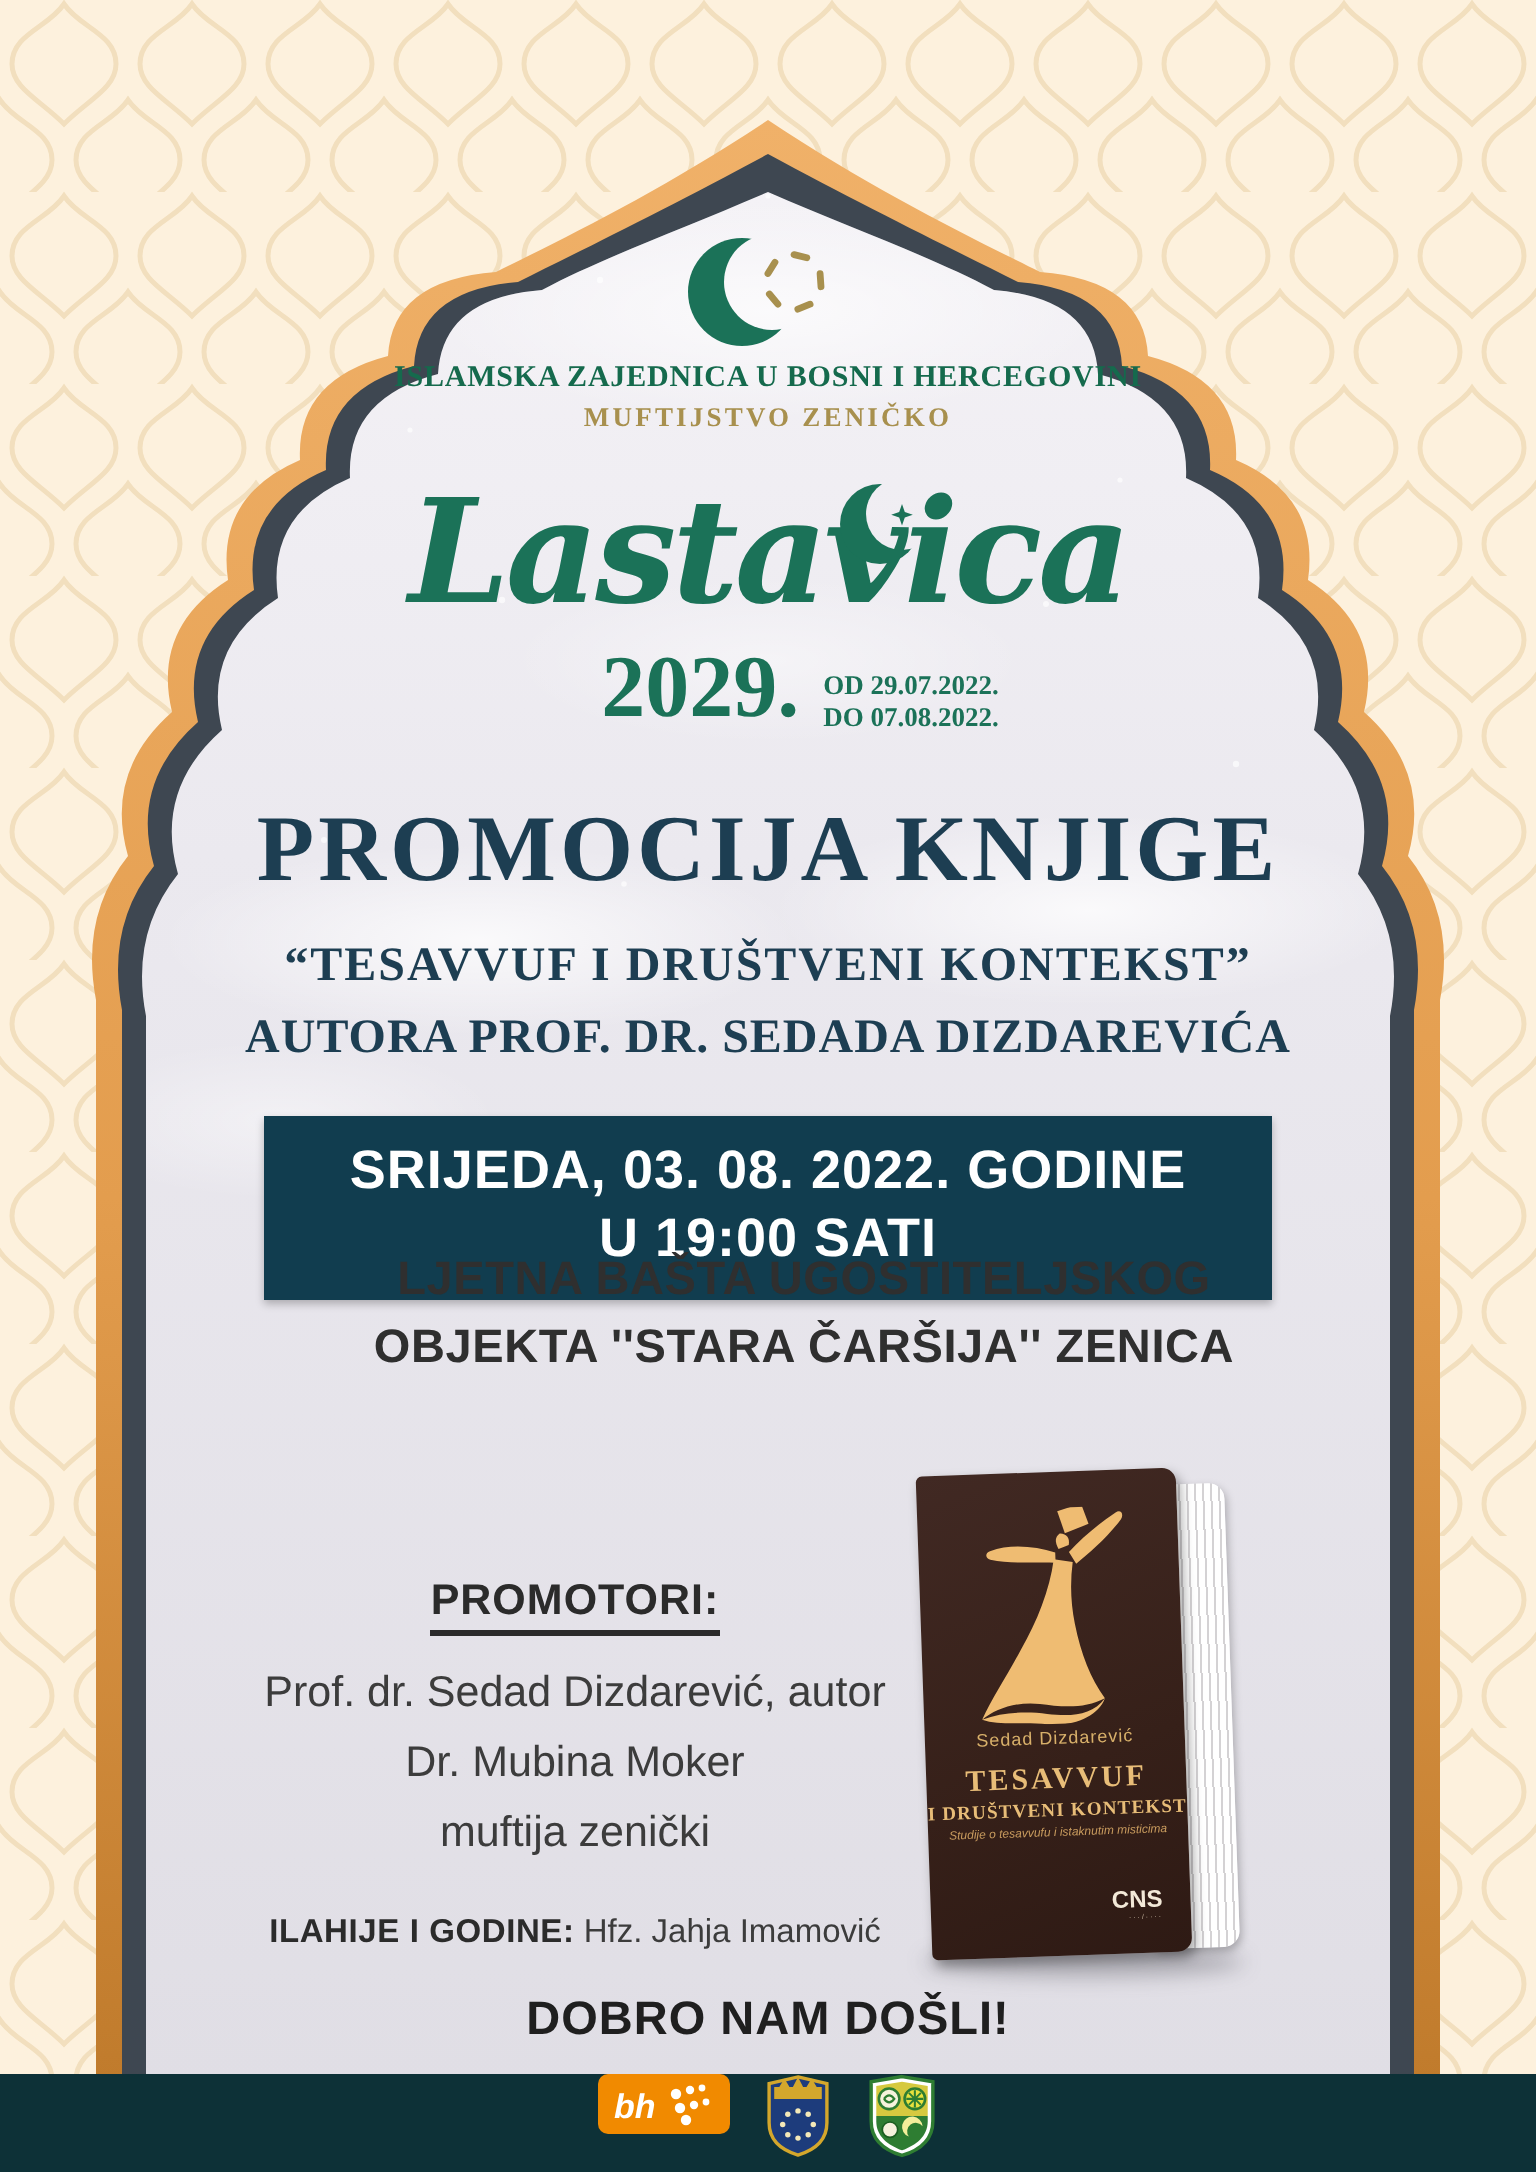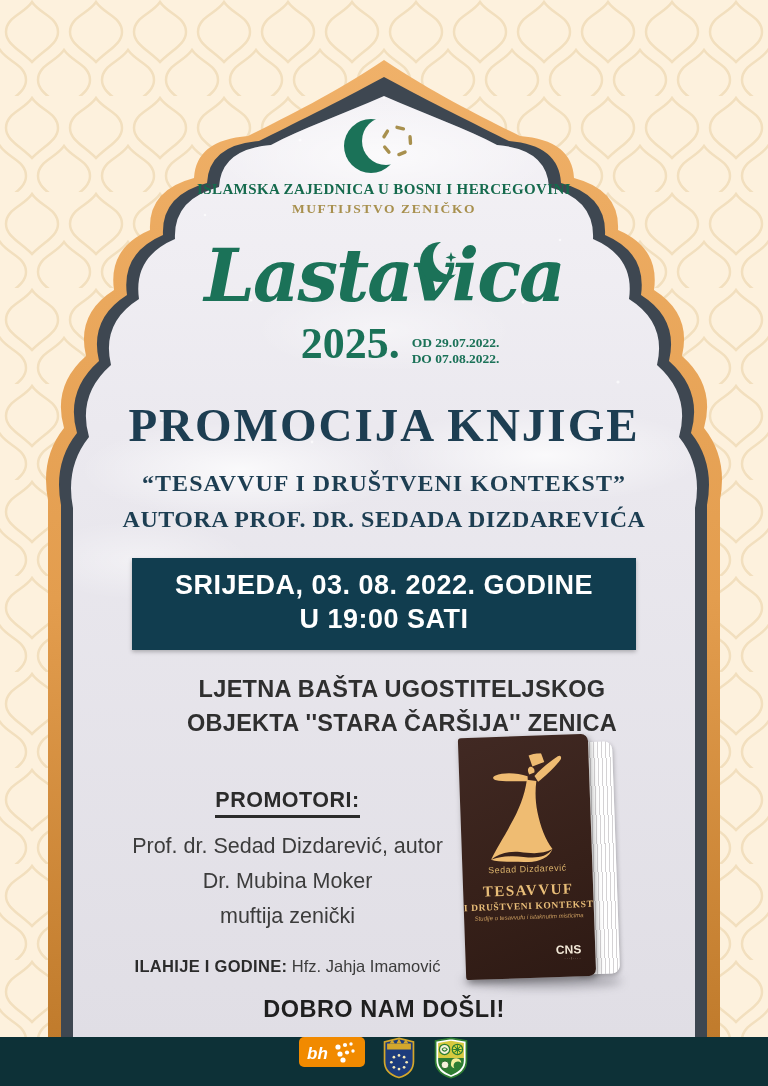--- a/index.html
+++ b/index.html
@@ -41,21 +41,21 @@
 
   
   .banner{position:absolute;top:558px;left:50%;transform:translateX(-50%);
     width:478px;background:#113d4f;color:#fff;text-align:center;
     padding:11px 13px 13px;font-weight:bold;font-size:27px;line-height:1.25;
     letter-spacing:.5px;box-shadow:0 2px 4px rgba(0,0,0,.25);}
   .banner-bar{position:absolute;top:562px;width:6px;height:70px;background:#cc8733;border-radius:3px;}
   .banner-bar.left{left:133px;}
   .banner-bar.right{right:133px;}
 
-  .location{top:672px;font-size:23.5px;font-weight:bold;color:#2f2f2f;
+  .location{top:622px;font-size:23.5px;font-weight:bold;color:#2f2f2f;
     line-height:1.45;letter-spacing:.3px;padding-left:36px;}
 
   
   .left-col{position:absolute;left:115px;top:788px;width:345px;text-align:center;}
   .promoters-heading{display:inline-block;font-size:21.5px;font-weight:bold;color:#2b2b2b;
     letter-spacing:.5px;border-bottom:3px solid #2b2b2b;padding-bottom:2px;margin-bottom:11px;}
   .promoter-line{font-size:21.5px;line-height:1.62;color:#3c3c3c;}
   .ilahije{margin-top:24px;font-size:16.5px;color:#3c3c3c;}
   .ilahije b{color:#2b2b2b;letter-spacing:.3px;}
 
@@ -188,21 +188,21 @@
           <rect x="0" y="0" width="48" height="52" fill="#000"></rect>
           <circle cx="22" cy="28" r="20" fill="#fff"></circle>
           <circle cx="33" cy="23" r="18" fill="#000"></circle>
         </mask>
       </defs>
       <rect x="0" y="0" width="48" height="52" fill="#1b7258" mask="url(#cresSmallMask)"></rect>
       <path d="M33,18 l1.4,4 4,1.4 -4,1.4 -1.4,4 -1.4,-4 -4,-1.4 4,-1.4 Z" fill="#1b7258"></path>
     </svg>
   </div>
   <div class="lastavica-row">
-    <span class="lastavica-year">2025.</span>
+    <span class="lastavica-year">2029.</span>
     <span class="lastavica-dates">
       <span style="display:block">OD 29.07.2022.</span>
       <span style="display:block">DO 07.08.2022.</span>
     </span>
   </div>
 
   <div class="center-text event-title">PROMOCIJA KNJIGE</div>
   <div class="center-text book-quote">“TESAVVUF I DRUŠTVENI KONTEKST”</div>
   <div class="center-text author-line">AUTORA PROF. DR. SEDADA DIZDAREVIĆA</div>
 

